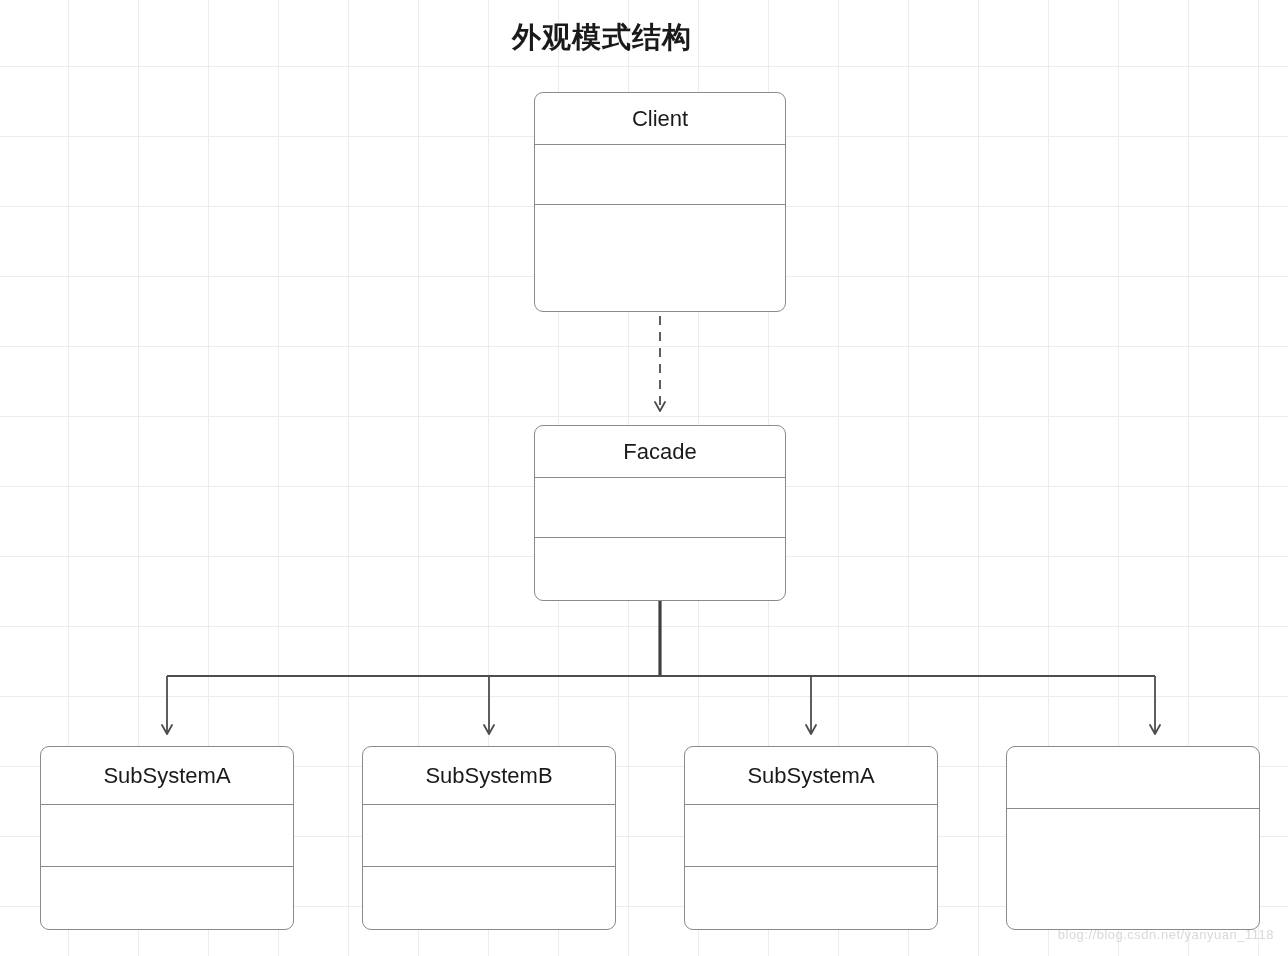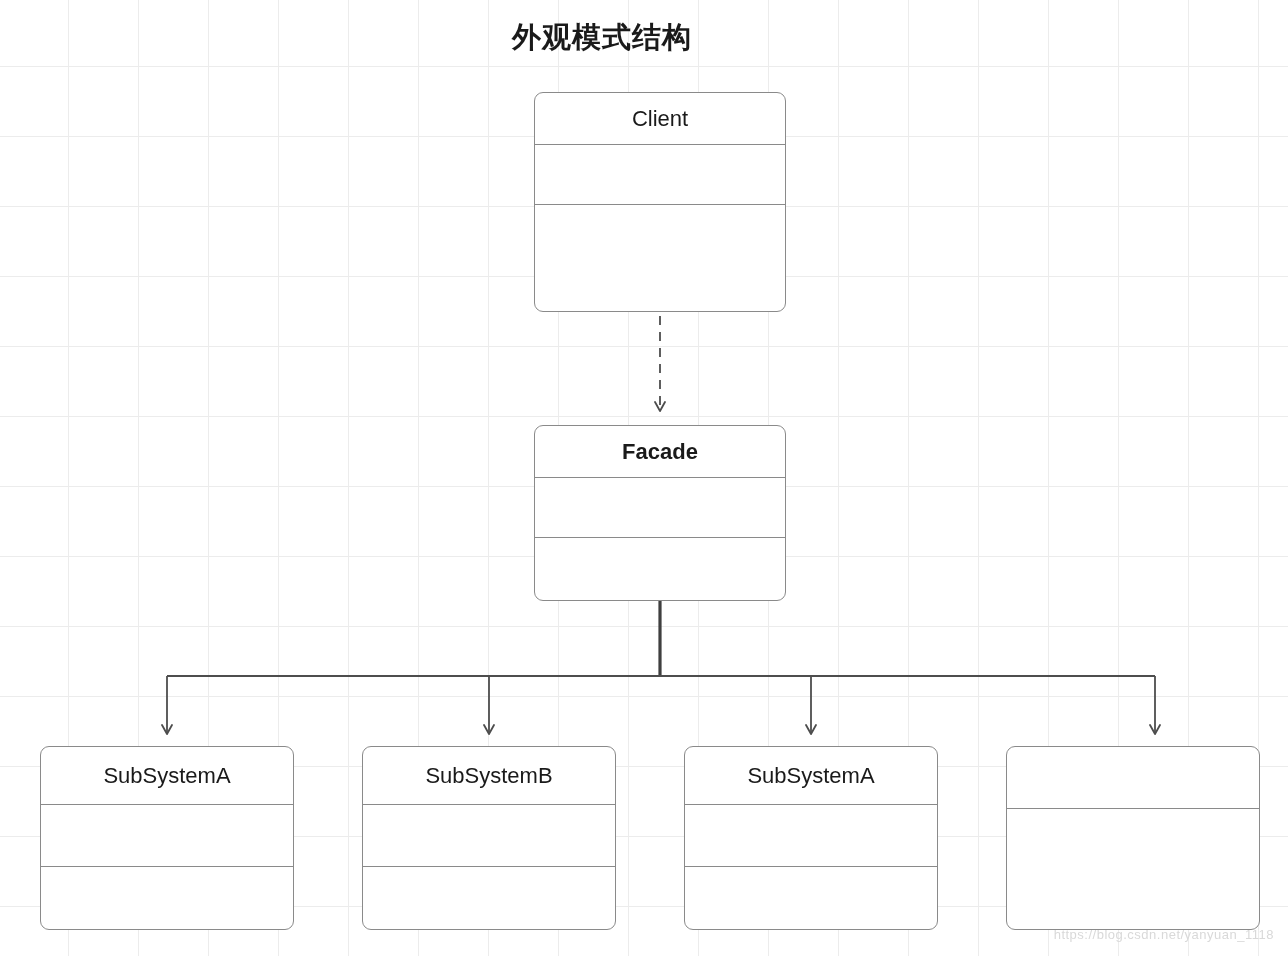--- a/index.html
+++ b/index.html
@@ -104,21 +104,21 @@
     <path d="M1155,676 L1155,733" fill="none" stroke="#4d4d4d" stroke-width="1.8" marker-end="url(#arrow-open)"></path>
   </svg>
 
   <div class="uml-box" style="left:534px; top:92px; width:252px; height:220px;">
     <div class="uml-row name" style="height:52px;">Client</div>
     <div class="uml-row attrs" style="height:60px;"></div>
     <div class="uml-row ops" style="height:62px;"></div>
   </div>
 
   <div class="uml-box" style="left:534px; top:425px; width:252px; height:176px;">
-    <div class="uml-row name" style="height:52px;font-weight:bold;">Facade</div>
+    <div class="uml-row name" style="height:52px;">Facade</div>
     <div class="uml-row attrs" style="height:60px;"></div>
     <div class="uml-row ops" style="height:62px;"></div>
   </div>
 
   <div class="uml-box" style="left:40px; top:746px; width:254px; height:184px;">
     <div class="uml-row name" style="height:58px;">SubSystemA</div>
     <div class="uml-row attrs" style="height:62px;"></div>
     <div class="uml-row ops" style="height:62px;"></div>
   </div>
 
@@ -132,15 +132,15 @@
     <div class="uml-row name" style="height:58px;">SubSystemA</div>
     <div class="uml-row attrs" style="height:62px;"></div>
     <div class="uml-row ops" style="height:62px;"></div>
   </div>
 
   <div class="uml-box" style="left:1006px; top:746px; width:254px; height:184px;">
     <div class="uml-row attrs" style="height:62px;"></div>
     <div class="uml-row ops" style="height:62px;"></div>
   </div>
 
-  <div class="watermark">https://blog.csdn.net/yanyuan_1118</div>
+  <div class="watermark">blog://blog.csdn.net/yanyuan_1118</div>
 
 </div>
 
 </body></html>

